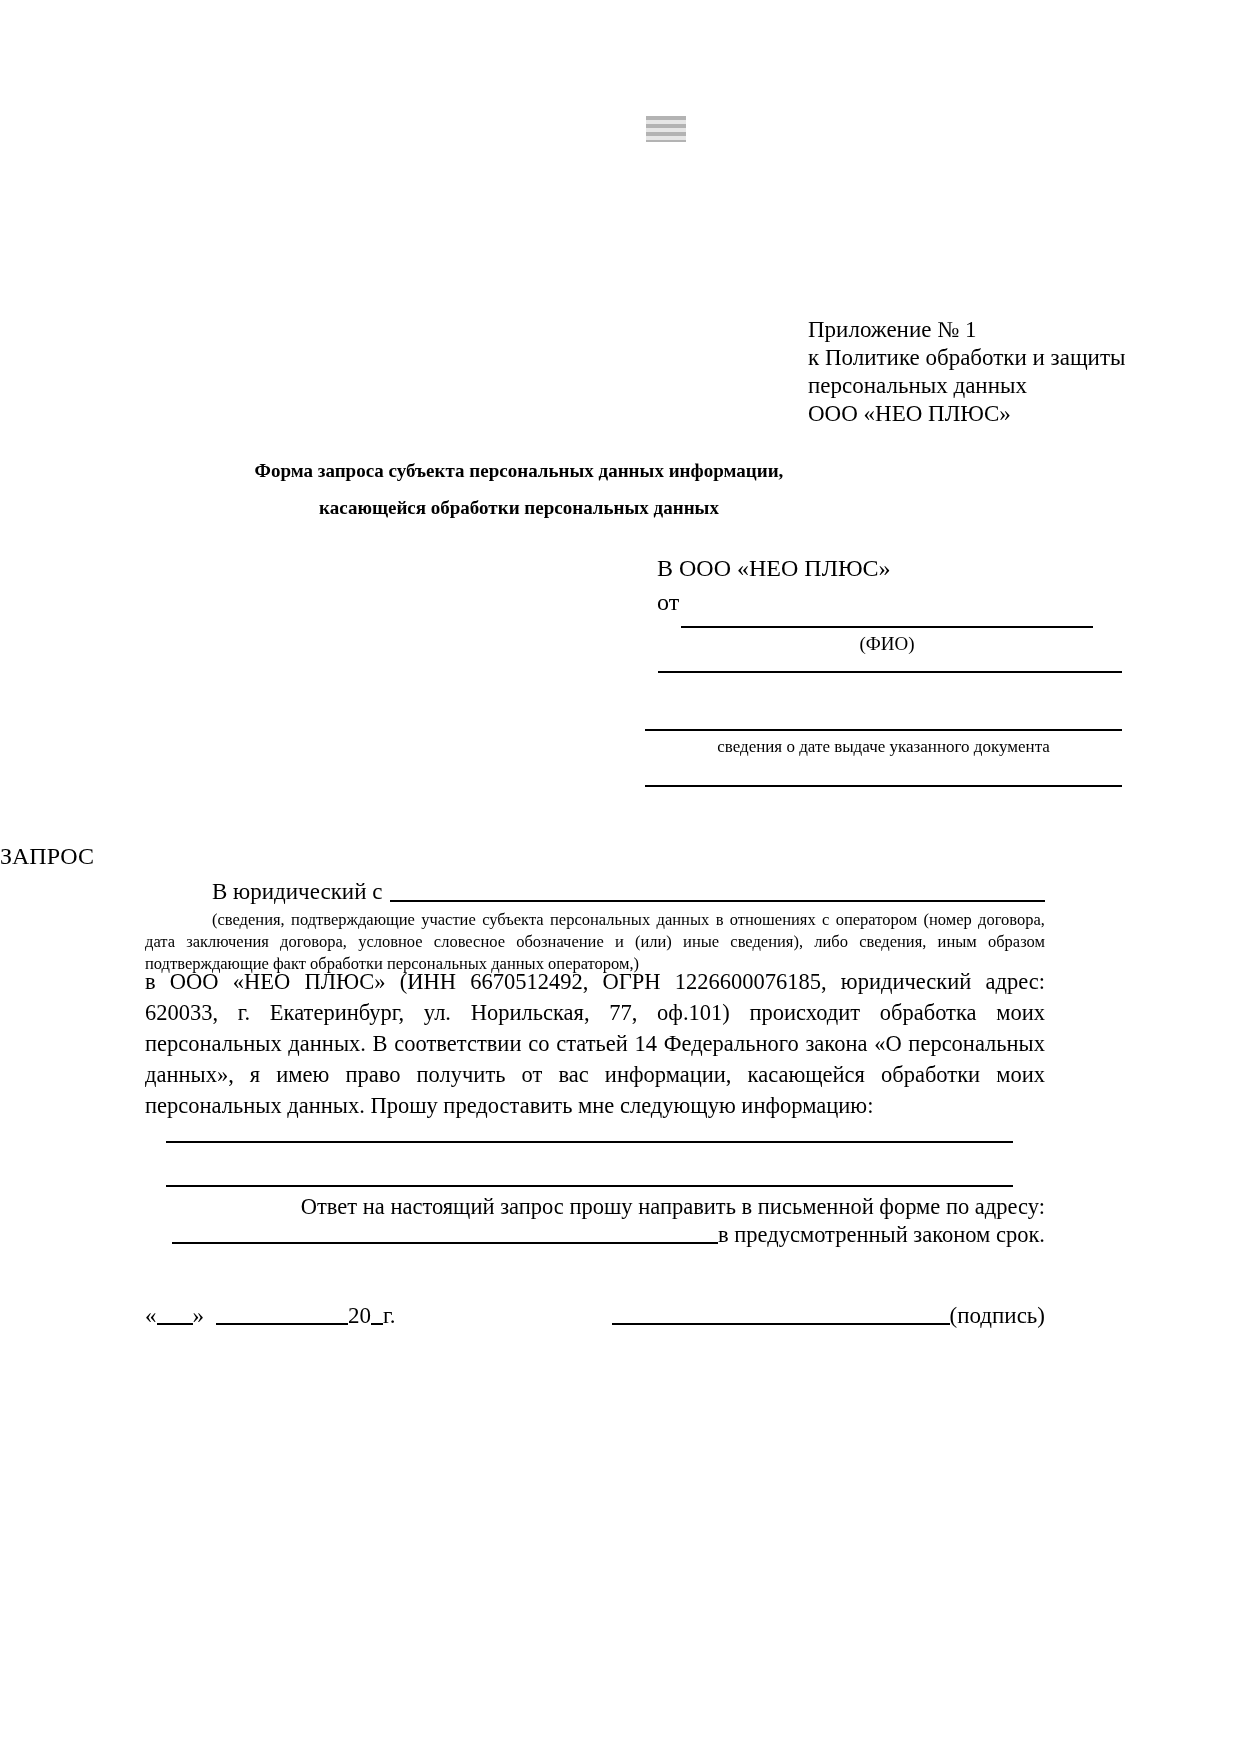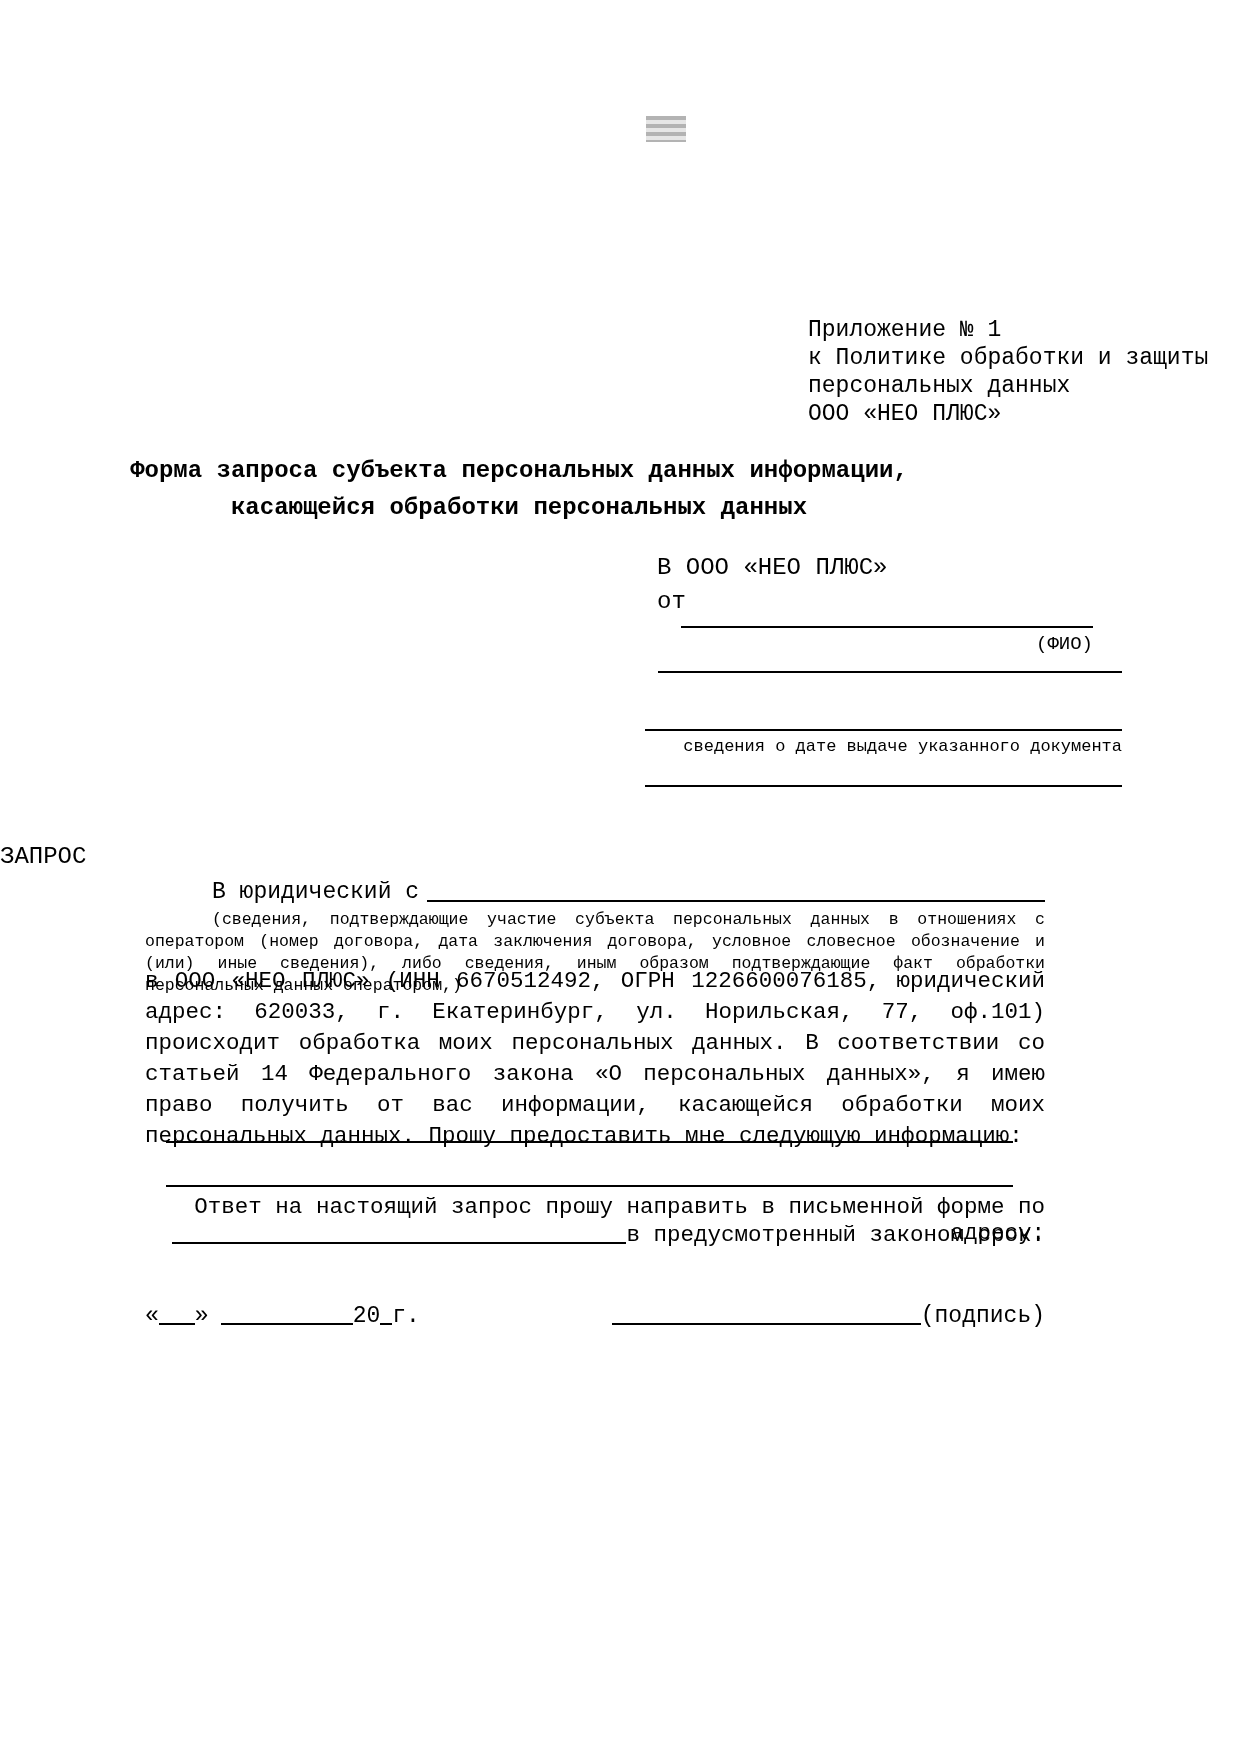--- a/index.html
+++ b/index.html
@@ -3,52 +3,52 @@
 <meta charset="utf-8">
 <style>
   html, body { margin: 0; padding: 0; background: #888; }
   .page {
     position: relative;
     width: 1242px;
     height: 1755px;
     margin: 0 auto;
     background: #ffffff;
     color: #000000;
-    font-family: Liberation Mono, monospace;
+    font-family: Liberation Serif, serif;
     overflow: hidden;
   }
   .abs { position: absolute; }
 
   .logo {
     left: 646px; top: 116px; width: 40px; height: 26px;
     background: repeating-linear-gradient(180deg,
       #b3b3b3 0px, #b3b3b3 4px,
       #e6e6e6 4px, #e6e6e6 8px);
   }
 
   .appendix {
     left: 808px; top: 316px;
     font-size: 23px; line-height: 28px;
     white-space: nowrap;
   }
 
   .form-title {
     left: 0; top: 452px; width: 1038px;
     text-align: center; font-weight: bold;
-    font-size: 24px; line-height: 37px;
+    font-size: 19px; line-height: 37px;
   }
 
   .addressee {
     left: 657px; top: 551px;
     font-size: 24px; line-height: 34px;
   }
 
   .fill-line { border-bottom: 2px solid #000; height: 0; }
 
-  .f-label { text-align: right; }
+  .f-label { text-align: center; }
 
   .lbl-fio    { left: 681px; top: 633px; width: 412px; font-size: 19px; }
   .ln-fio     { left: 681px; top: 626px; width: 412px; }
   .ln-docnum  { left: 658px; top: 671px; width: 464px; }
   .lbl-docnum { left: 640px; top: 678px; width: 500px; font-size: 17px; }
   .ln-docdate { left: 645px; top: 729px; width: 477px; }
   .lbl-docdate{ left: 645px; top: 737px; width: 477px; font-size: 17px; }
   .ln-issuer  { left: 645px; top: 785px; width: 477px; }
   .lbl-issuer { left: 645px; top: 793px; width: 477px; font-size: 17px; }
 

